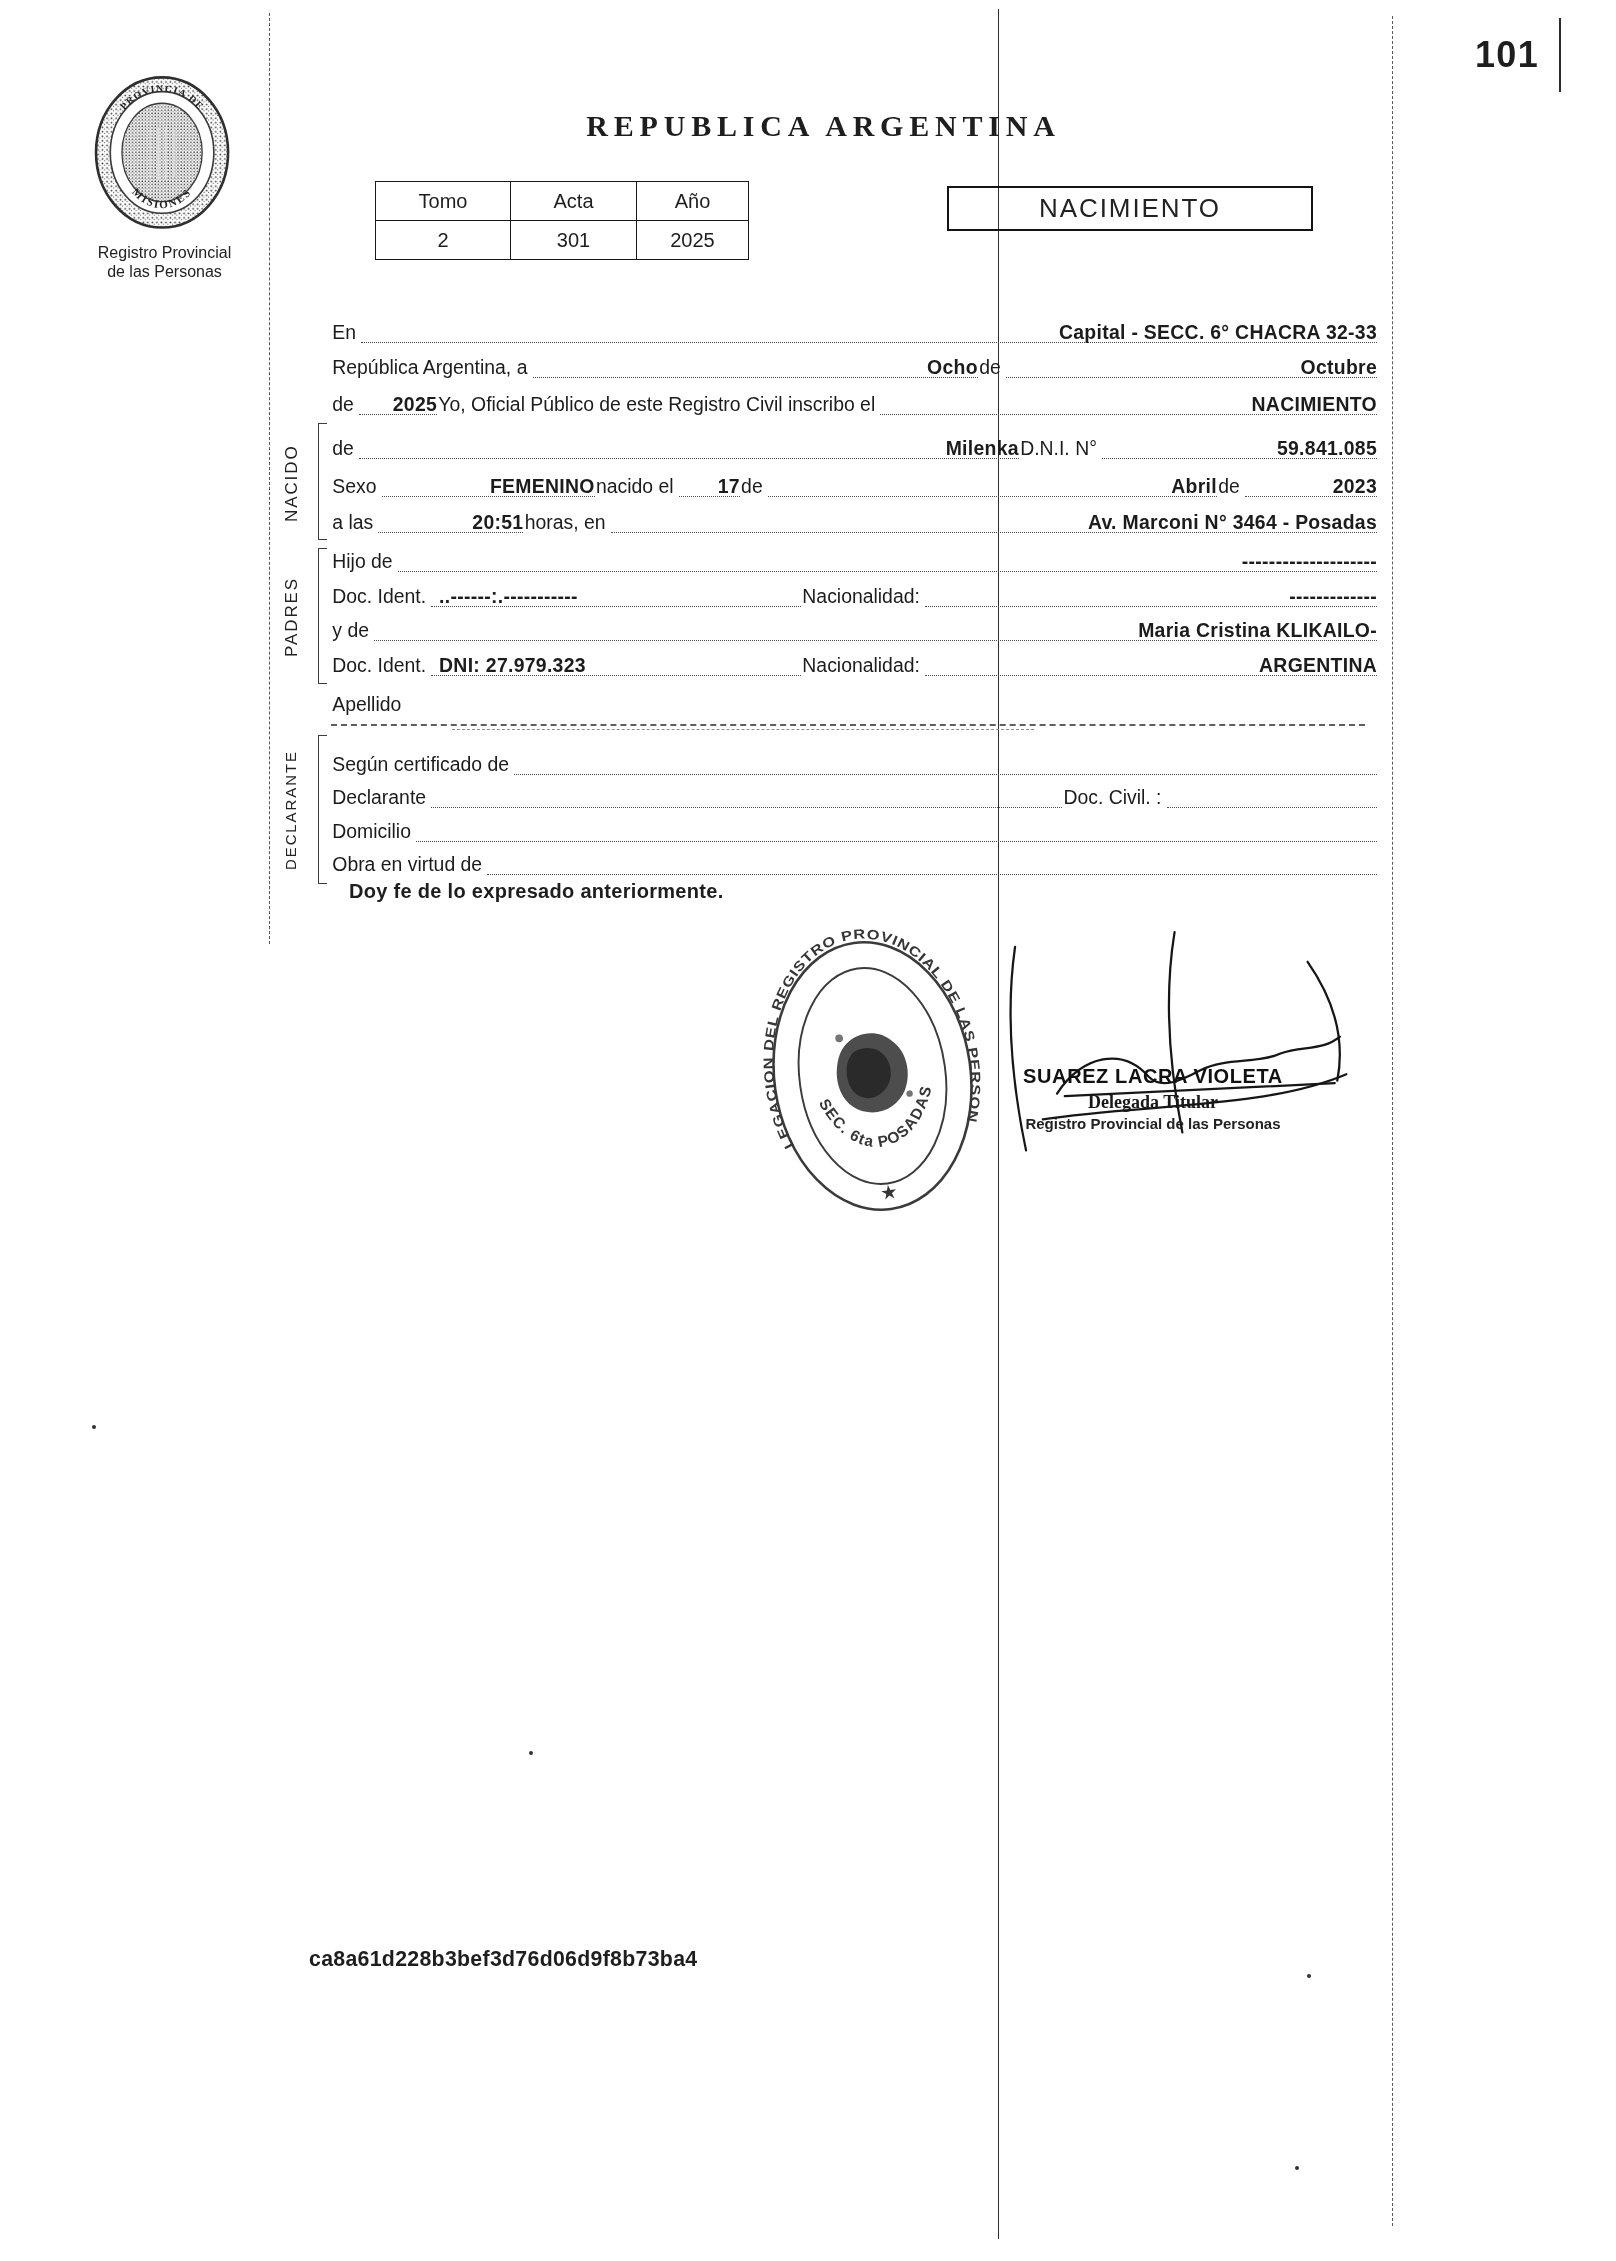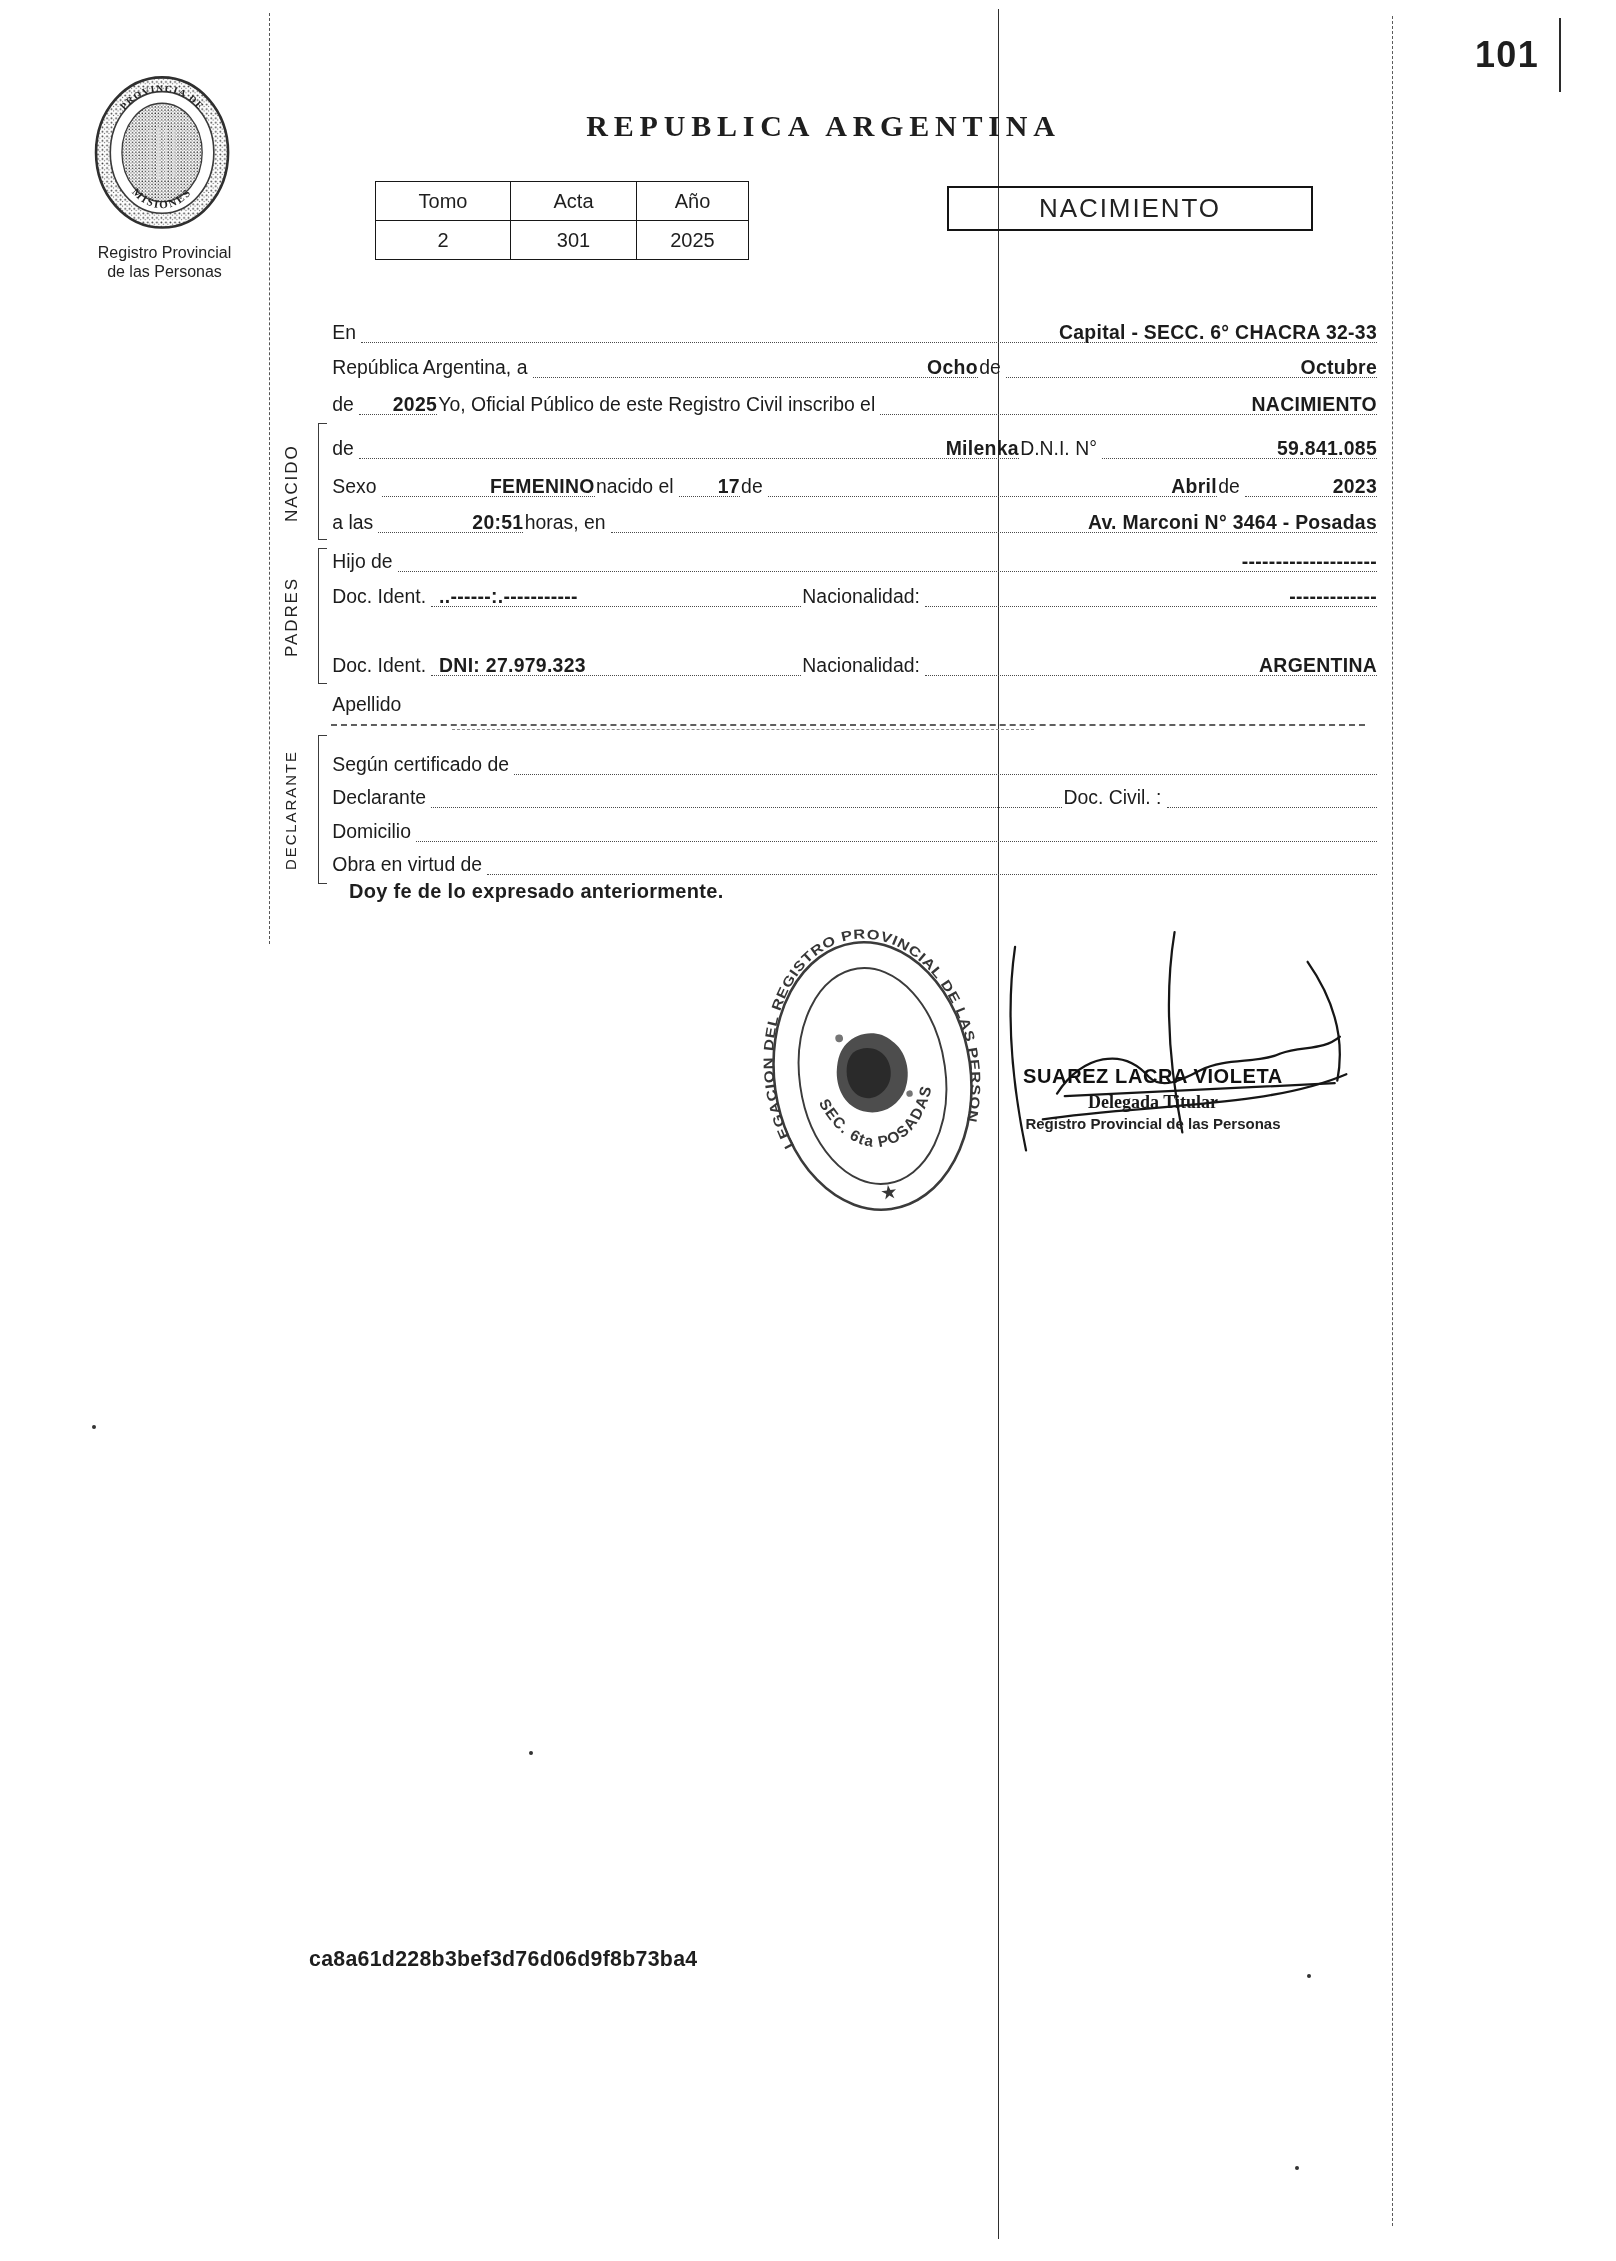--- a/index.html
+++ b/index.html
@@ -187,20 +187,24 @@
     <span class="fill"><i class="val">--------------------</i></span>
   </div>
 
   <div class="fline" style="top:573px">
     <span class="lbl">Doc. Ident.</span>
     <span class="fill w560 left"><i class="val">..------:.-----------</i></span>
     <span class="lbl">Nacionalidad:</span>
     <span class="fill"><i class="val">-------------</i></span>
   </div>
 
+  <div class="fline" style="top:607px">
+    <span class="lbl">y de</span>
+    <span class="fill"><i class="val">Maria Cristina KLIKAILO-</i></span>
+  </div>
 
   <div class="fline" style="top:642px">
     <span class="lbl">Doc. Ident.</span>
     <span class="fill w560 left"><i class="val">DNI: 27.979.323</i></span>
     <span class="lbl">Nacionalidad:</span>
     <span class="fill"><i class="val">ARGENTINA</i></span>
   </div>
 
   <div class="fline" style="top:681px">
     <span class="lbl">Apellido</span>

